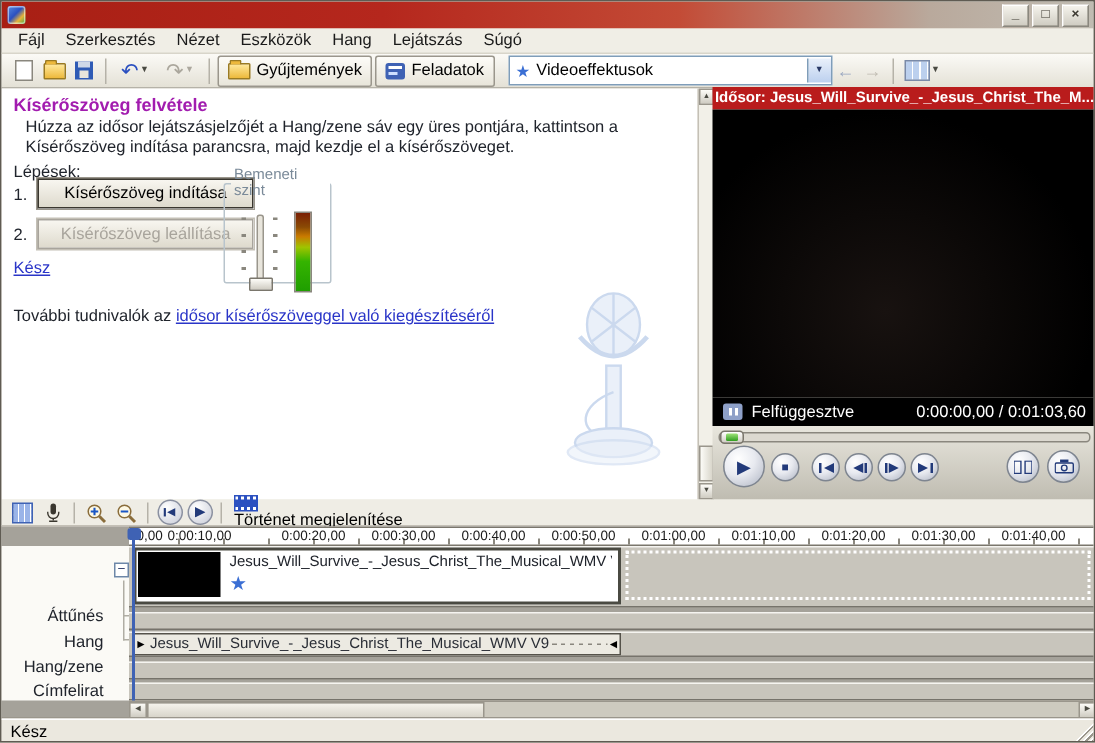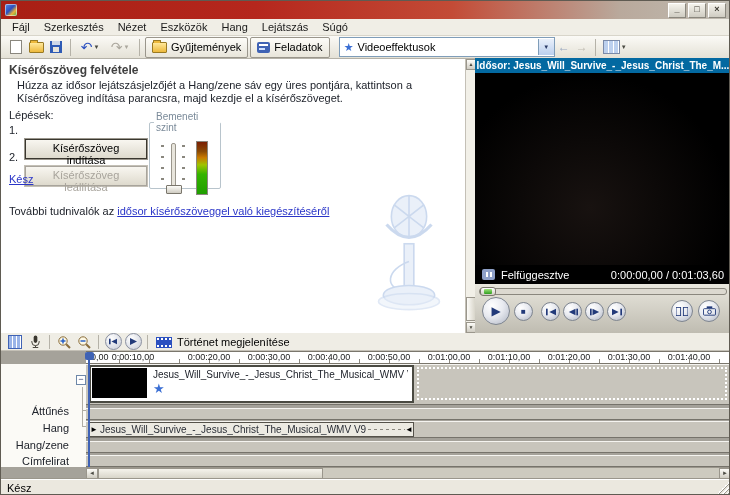--- a/index.html
+++ b/index.html
@@ -41,47 +41,47 @@
   .tasksicon:after{content:"";position:absolute;left:2px;top:6px;width:6px;height:2px;background:#cfe0ff;}
   .combo{display:flex;align-items:center;width:214px;height:18px;background:#fff;border:1px solid #7f9db9;margin-left:8px;}
   .combostar{color:#3b6fd4;font-size:11px;margin:0 4px;}
   .combobtn{margin-left:auto;width:15px;height:16px;background:linear-gradient(#e9f0fb,#bcd0ee);
     border-left:1px solid #7f9db9;font-size:6px;color:#2a3a66;display:flex;align-items:center;justify-content:center;}
   .navarrow{width:18px;height:18px;display:flex;align-items:center;justify-content:center;color:#9aa8c0;font-size:12px;}
   .gridicon{width:15px;height:12px;border:1px solid #7a8aa8;
     background:repeating-linear-gradient(90deg,#bcd0ee 0 4px,#fff 4px 5px),repeating-linear-gradient(#bcd0ee 0 3px,#fff 3px 4px);}
   
   .taskpane{left:0;top:58px;width:474px;height:274px;background:#fff;border-right:1px solid #aba79d;box-sizing:border-box;}
-  .tp-title{left:8px;top:62px;font-size:12px;font-weight:bold;color:#404040;}
+  .tp-title{left:8px;top:62px;font-size:12px;font-weight:bold;color:#a21caf;}
   .tp-desc{left:16px;top:78px;width:452px;line-height:13px;color:#20242c;}
   .tp-label{left:8px;top:108px;color:#20242c;}
   .stepnum{color:#20242c;}
   .stepbtn{background:linear-gradient(#f8f6f0,#dedacd);border:1px solid #6e6a60;box-shadow:0 0 0 1px #9a968c;
-    font-size:11px;padding:2px 8px;width:122px;height:20px;box-sizing:border-box;font-family:inherit;margin-top:20px;}
+    font-size:11px;padding:2px 8px;width:144px;height:20px;box-sizing:border-box;font-family:inherit;}
   .stepbtn.primary{border:1px solid #3a372f;}
   .stepbtn.disabled{color:#a8a49c;border-color:#a8a49c;box-shadow:0 0 0 1px #c4c0b6;}
   .link{color:#2a35c8;text-decoration:underline;cursor:pointer;}
   fieldset.level{left:148px;top:110px;width:70px;height:76px;position:absolute;margin:0;padding:0;
     border:1px solid #b8c4cc;border-radius:2px;}
   fieldset.level legend{font-size:10px;color:#7a8a99;padding:0 2px;margin-left:4px;}
   .slider-track{position:absolute;left:21px;top:10px;width:3px;height:46px;background:#e8e5dc;
     border:1px solid #9a968c;border-radius:2px;}
   .slider-dots{position:absolute;width:3px;height:42px;top:12px;
     background:repeating-linear-gradient(#8a877e 0 2px,transparent 2px 11px);}
   .slider-thumb{position:absolute;left:16px;top:52px;width:14px;height:7px;
     background:linear-gradient(#fdfcf8,#cfccc2);border:1px solid #7a766c;border-radius:1px;}
   .meter{position:absolute;left:46px;top:8px;width:10px;height:52px;border:1px solid #8a877e;
     background:linear-gradient(#7a1f04 0%,#8a4a04 18%,#c97a00 30%,#9fc400 44%,#35b400 62%,#1f9e00 100%);}
   .vscroll{left:464px;top:58px;width:10px;height:274px;background:#f2f0e8;border-left:1px solid #c4c0b6;}
   .varrow{position:absolute;left:0;width:10px;height:11px;background:linear-gradient(#fdfcf8,#cfccc2);
     border:1px solid #9a968c;box-sizing:border-box;font-size:5px;text-align:center;line-height:9px;color:#4a4a42;}
   .vthumb{position:absolute;left:0;top:238px;width:10px;height:24px;background:linear-gradient(90deg,#fdfcf8,#d8d5ca);
     border:1px solid #9a968c;box-sizing:border-box;}
   
-  .mon-title{left:474px;top:57px;width:256px;height:15px;background:#0369a1;color:#fff;
+  .mon-title{left:474px;top:57px;width:256px;height:15px;background:#b91c1c;color:#fff;
     font-size:10px;font-weight:bold;text-align:center;line-height:15px;}
   .mon-video{left:474px;top:72px;width:256px;height:192px;background:#000;
     background:radial-gradient(ellipse at 45% 70%,#181210 0%,#000 70%);}
   .mon-status{left:474px;top:264px;width:256px;height:19px;background:#000;color:#fff;
     display:flex;align-items:center;padding:0 7px;box-sizing:border-box;}
   .pauseicon{width:13px;height:11px;background:#8ea0c8;border-radius:2px;margin-right:6px;
     display:flex;align-items:center;justify-content:center;gap:2px;}
   .pauseicon i{display:block;width:2px;height:5px;background:#fff;}
   .mon-ctrl{left:474px;top:283px;width:256px;height:49px;background:linear-gradient(#e8e6dd,#bfbcb1);}
   .seek{left:478px;top:287px;width:248px;height:7px;background:#dcd9d0;border:1px solid #8a877e;
@@ -95,21 +95,21 @@
   .tltoolbar{left:0;top:332px;width:730px;height:18px;background:#efede5;display:flex;align-items:center;padding-left:4px;box-sizing:border-box;border-bottom:1px solid #c4c0b6;}
   .tlicon{display:flex;align-items:center;justify-content:center;width:20px;height:16px;}
   .tgrid{width:12px;height:12px;border:1px solid #3f62b4;
     background:repeating-linear-gradient(90deg,#9ab4e8 0 3px,#fff 3px 4px),repeating-linear-gradient(#9ab4e8 0 3px,#fff 3px 4px);}
   .circ{width:15px;height:15px;border-radius:50%;border:1px solid #8a90a0;
     background:radial-gradient(circle at 35% 30%,#fff,#c8ccd8);display:flex;align-items:center;justify-content:center;}
   .filmicon{width:16px;height:11px;background:#2b50c0;position:relative;margin-right:5px;}
   .filmicon:before,.filmicon:after{content:"";position:absolute;left:1px;right:1px;height:2px;
     background:repeating-linear-gradient(90deg,#fff 0 2px,transparent 2px 4px);}
   .filmicon:before{top:1px;} .filmicon:after{bottom:1px;}
-  .storybtn{display:flex;align-items:flex-end;padding:1px 4px;}
+  .storybtn{display:flex;align-items:flex-start;padding:1px 4px;flex-direction:column;}
   
   .tracksbg{left:0;top:350px;width:730px;height:128px;background:#a5a29a;}
   .ruler{left:85px;top:350px;width:645px;height:13px;background:#fff;border-top:1px solid #7a766c;border-bottom:1px solid #7a766c;box-sizing:border-box;
     background-image:repeating-linear-gradient(90deg,#8a877e 0 1px,transparent 1px 30px);
     background-size:645px 4px;background-position:3px bottom;background-repeat:no-repeat;background-color:#fff;}
   .tick{position:absolute;top:351px;font-size:9px;color:#1a1a1a;white-space:nowrap;}
   .labelcol{left:0;top:363px;width:85px;height:103px;background:#fbfaf6;}
   .tracklabel{position:absolute;left:0;width:68px;text-align:right;color:#20242c;}
   .lane{position:absolute;left:85px;width:645px;background:#c8c5bc;border-top:1px solid #f5f4f0;border-bottom:1px solid #76736b;box-sizing:border-box;}
   .vclip{left:88px;top:364px;width:325px;height:38px;background:#fff;border:2px solid #4a4a42;box-sizing:border-box;}

